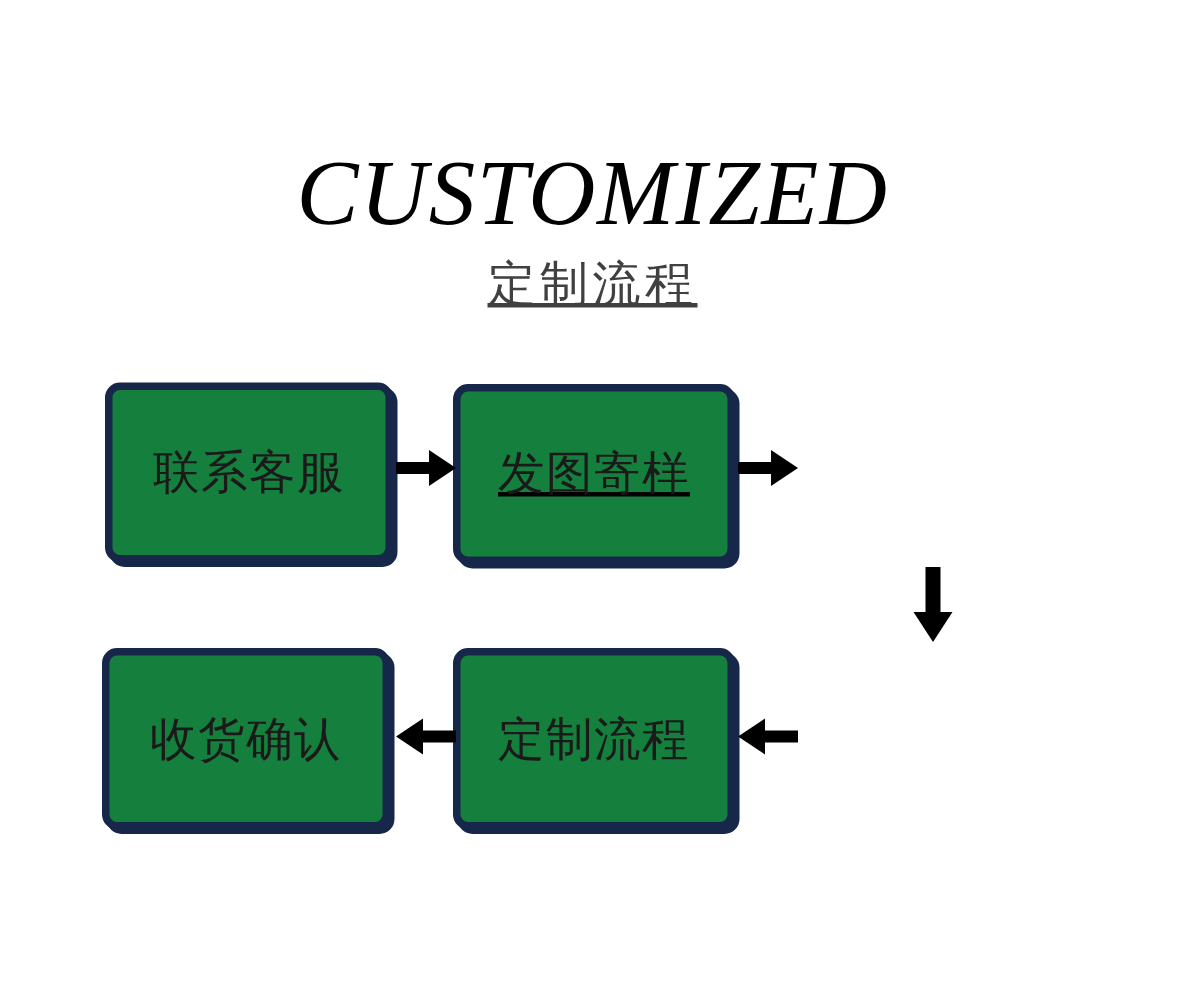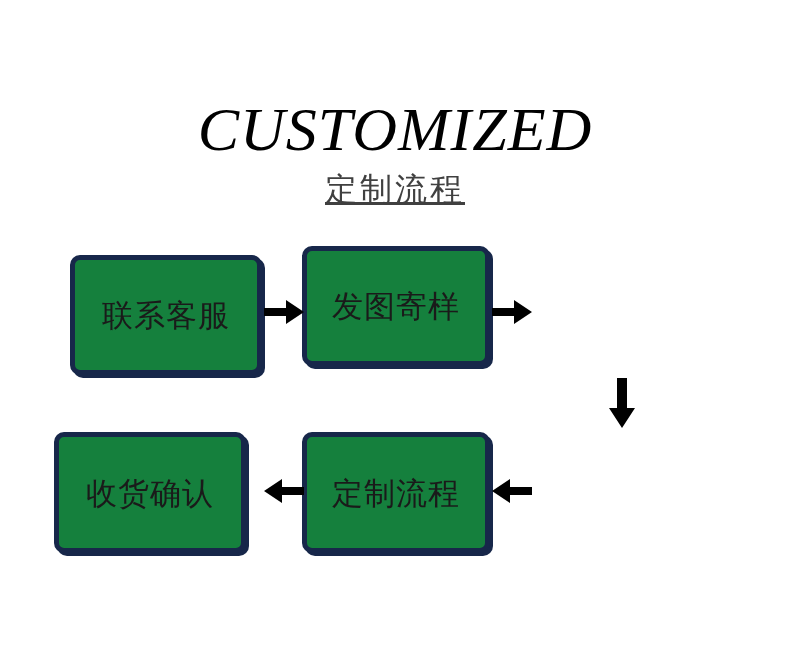--- a/index.html
+++ b/index.html
@@ -77,25 +77,25 @@
     font-family: "DejaVu Serif", "Liberation Serif", serif;
     font-size: 31px;
     line-height: 34px;
     letter-spacing: 1px;
     color: #1a1a1a;
     white-space: nowrap;
   }
 
   
   .n1 { left: 70px;  top: 255px; width: 192px; height: 120px; }
-  .n2 { left: 302px; top: 246px; width: 188px; height: 120px; }
+  .n2 { left: 302px; top: 256px; width: 188px; height: 120px; text-decoration: underline; }
   .n3 { left: 530px; top: 255px; width: 188px; height: 120px; }
   .n4 { left: 530px; top: 432px; width: 188px; height: 121px; }
   .n5 { left: 302px; top: 432px; width: 188px; height: 121px; }
-  .n6 { left: 54px;  top: 432px; width: 192px; height: 121px; }
+  .n6 { left: 68px;  top: 432px; width: 192px; height: 121px; }
 
   
   .arrow {
     position: absolute;
     display: block;
   }
   .a1 { left: 264px; top: 298px; width: 40px; height: 28px; }
   .a2 { left: 492px; top: 298px; width: 40px; height: 28px; }
   .a3 { left: 608px; top: 378px; width: 28px; height: 50px; }
   .a4 { left: 492px; top: 477px; width: 40px; height: 28px; }

